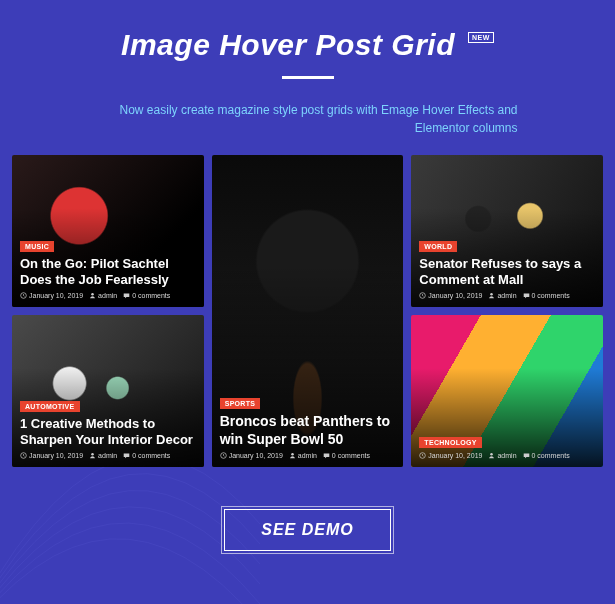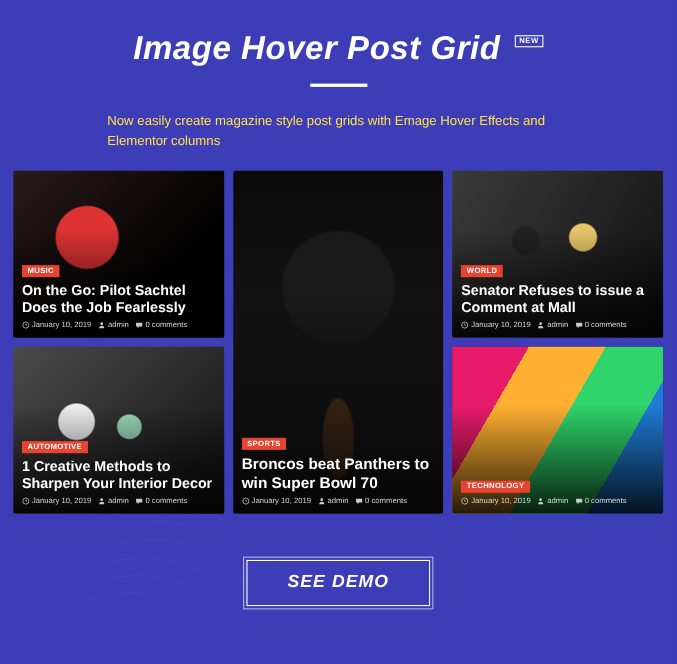--- a/index.html
+++ b/index.html
@@ -38,23 +38,23 @@
     margin-top: 4px;
     letter-spacing: 0.5px;
   }
   .title-underline {
     width: 52px;
     height: 3px;
     background: #fff;
     margin: 14px auto 0;
   }
   .subtitle {
-    color: #fde047;
+    color: #7dd3fc;
     font-size: 12px;
-    text-align: left;
+    text-align: right;
     margin: 22px auto 0;
     max-width: 420px;
     line-height: 1.5;
   }
   .grid {
     display: flex;
     gap: 8px;
     padding: 18px 12px 16px;
     justify-content: center;
   }
@@ -228,21 +228,21 @@
             </span>
         </div>
       </div>
     </div>
   </div>
 
   <div class="col">
     <div class="card lg img-football">
       <div class="card-content">
         <span class="cat">SPORTS</span>
-        <div class="card-title lg">Broncos beat Panthers to win Super Bowl 70</div>
+        <div class="card-title lg">Broncos beat Panthers to win Super Bowl 50</div>
         <div class="meta">
           <span>
               <svg class="ico" viewBox="0 0 10 10">
                 <circle cx="5" cy="5" r="4" fill="none" stroke="#ccc" stroke-width="1"></circle>
                 <path d="M5 3v2l1.3 1" stroke="#ccc" stroke-width="1" fill="none"></path>
               </svg>
               <span>January 10, 2019</span>
             </span>
           <span>
               <svg class="ico" viewBox="0 0 10 10">
@@ -259,21 +259,21 @@
             </span>
         </div>
       </div>
     </div>
   </div>
 
   <div class="col">
     <div class="card sm img-press">
       <div class="card-content">
         <span class="cat">WORLD</span>
-        <div class="card-title">Senator Refuses to issue a Comment at Mall</div>
+        <div class="card-title">Senator Refuses to says a Comment at Mall</div>
         <div class="meta">
           <span>
               <svg class="ico" viewBox="0 0 10 10">
                 <circle cx="5" cy="5" r="4" fill="none" stroke="#ccc" stroke-width="1"></circle>
                 <path d="M5 3v2l1.3 1" stroke="#ccc" stroke-width="1" fill="none"></path>
               </svg>
               <span>January 10, 2019</span>
             </span>
           <span>
               <svg class="ico" viewBox="0 0 10 10">

